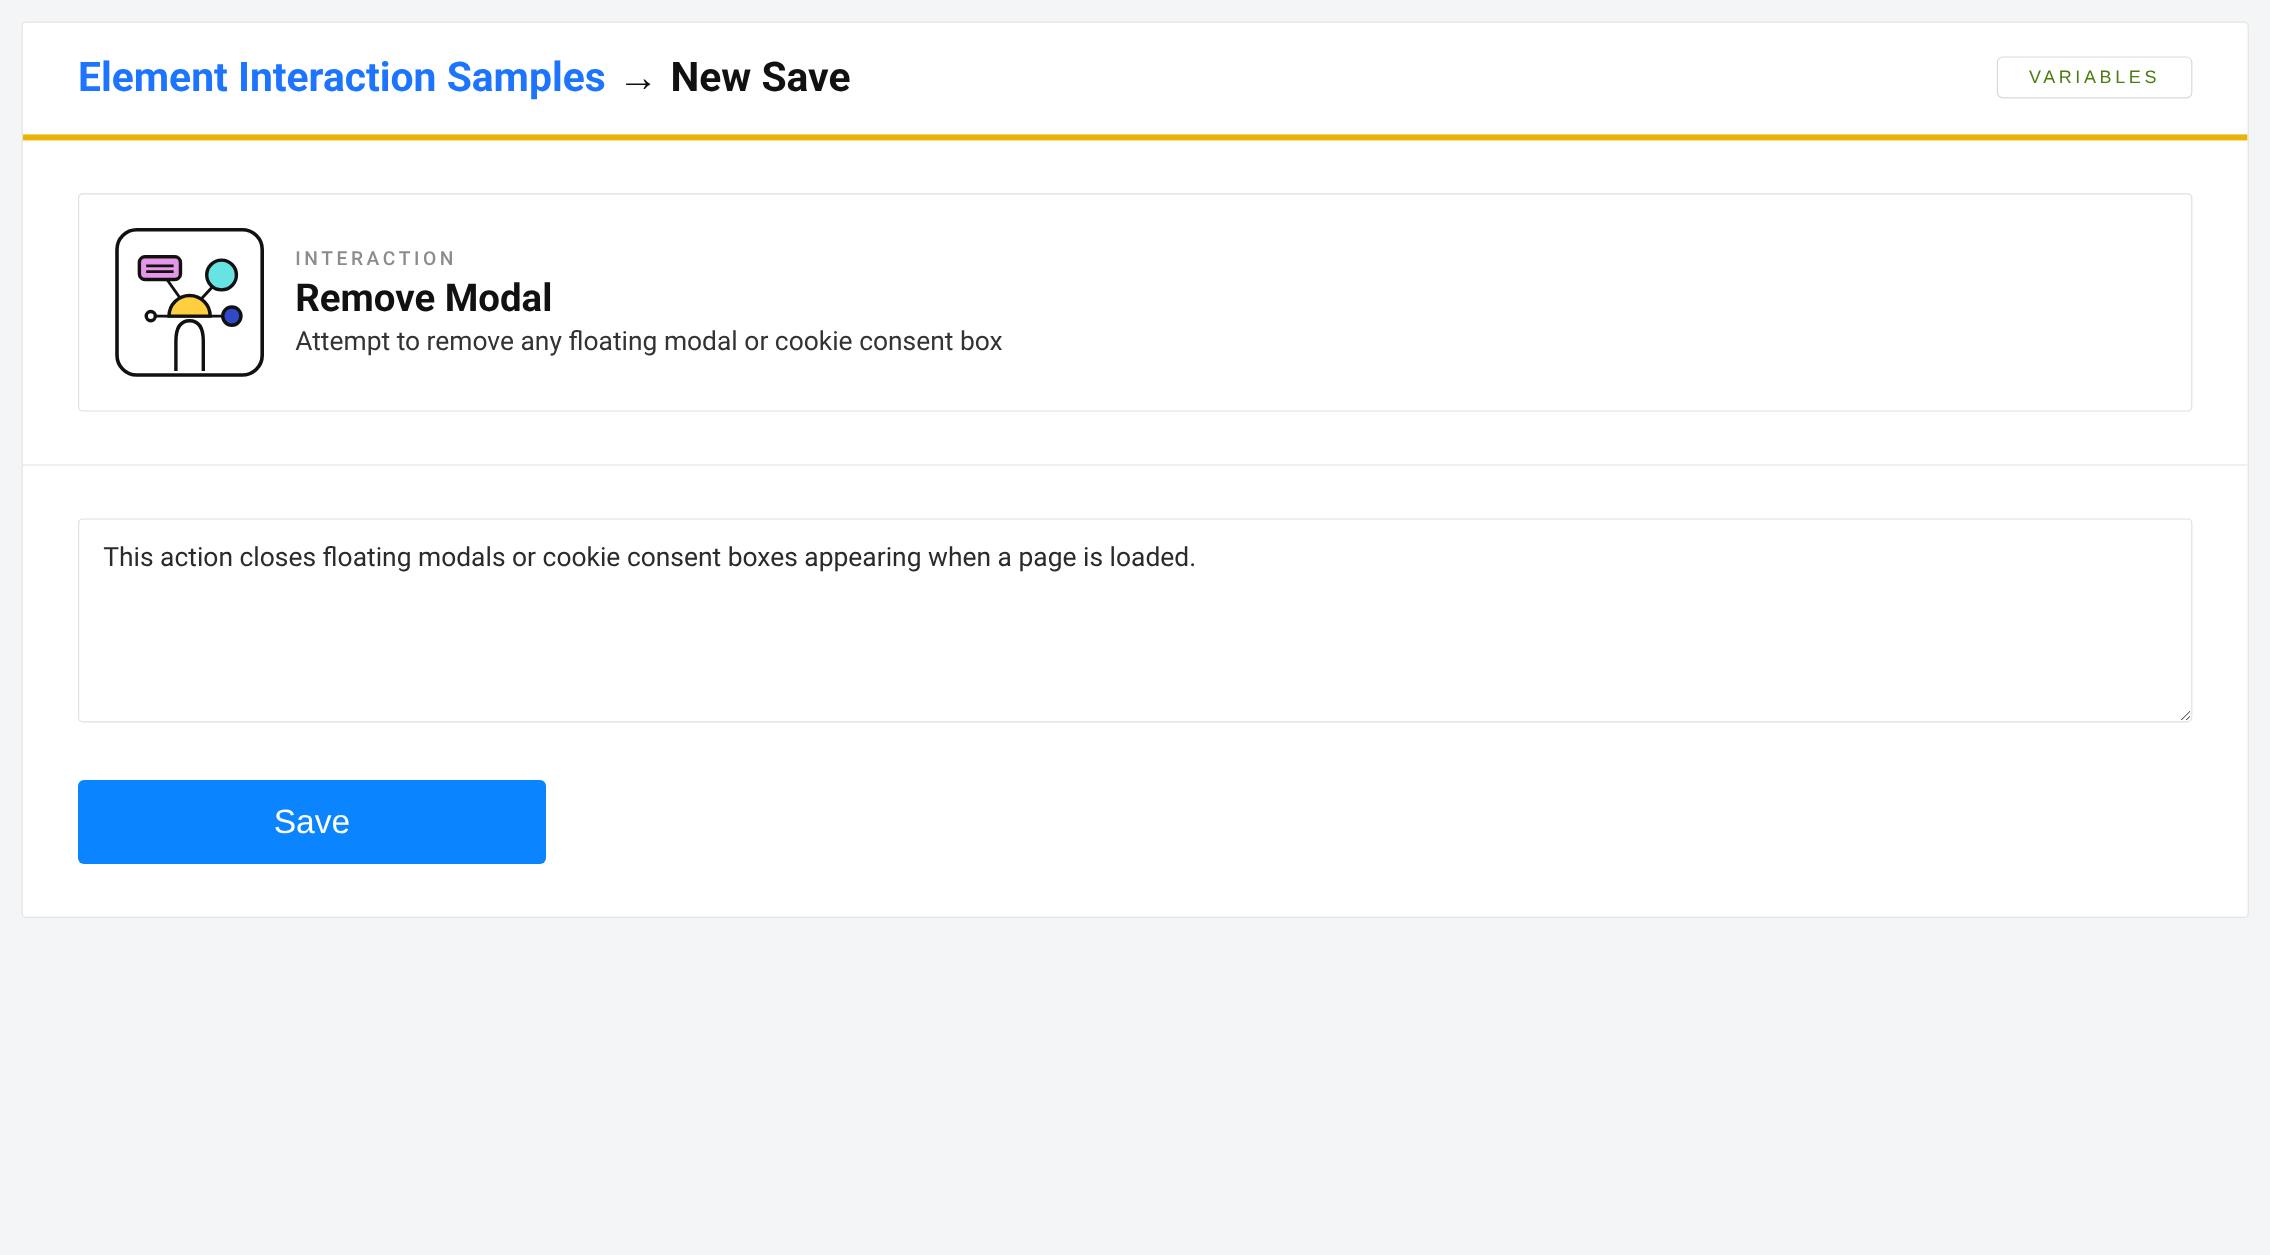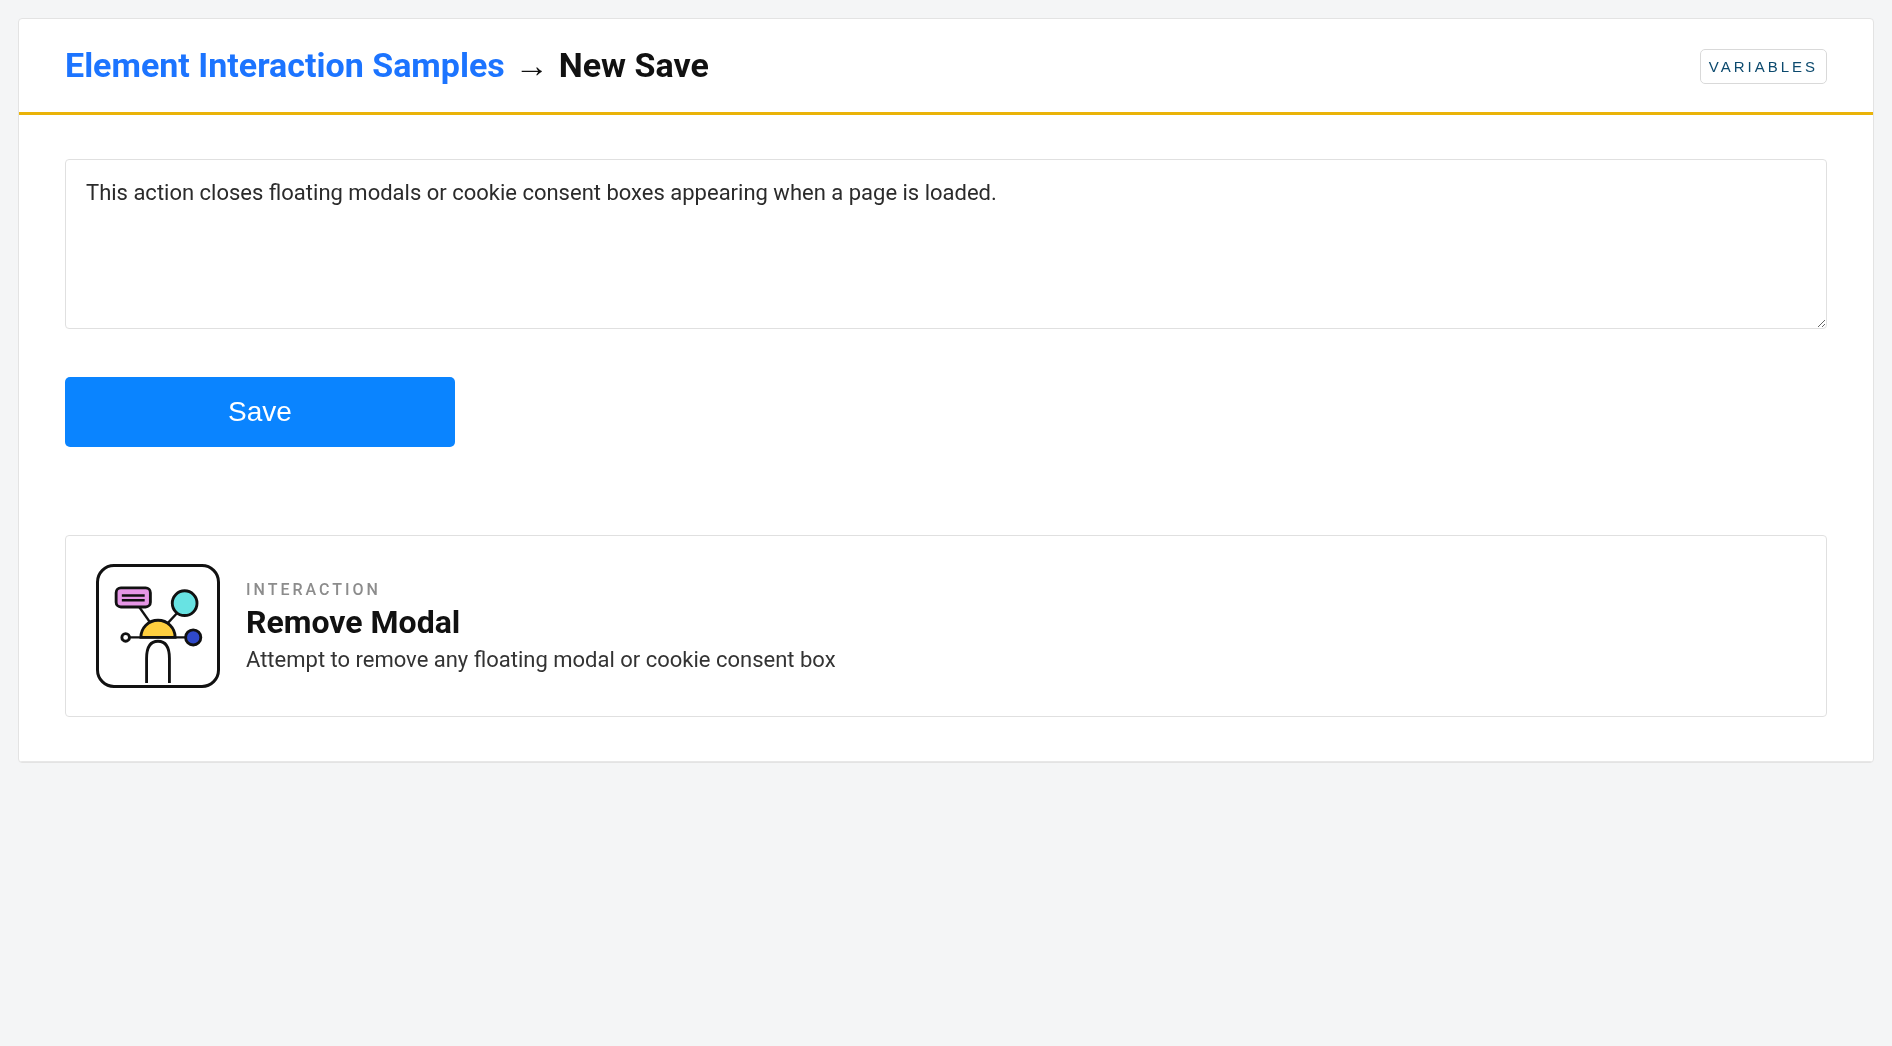--- a/index.html
+++ b/index.html
@@ -13,24 +13,24 @@
     padding: 18px;
   }
   .panel {
     background: #fff;
     border: 1px solid #e3e3e3;
     border-radius: 4px;
     overflow: hidden;
   }
   .header {
     display: flex;
-    align-items: flex-end;
+    align-items: flex-start;
     justify-content: space-between;
     padding: 28px 46px 28px 46px;
-    border-bottom: 3px solid #eab308;
+    border-bottom: 5px solid #eab308;
   }
   .breadcrumb {
     display: flex;
     align-items: baseline;
     flex-wrap: wrap;
     gap: 10px;
     font-size: 34px;
     font-weight: 700;
     line-height: 1.1;
   }
@@ -42,24 +42,24 @@
   .breadcrumb .arrow {
     color: #111;
     font-weight: 700;
   }
   .breadcrumb .current {
     color: #111;
   }
   .variables-btn {
     background: #fff;
     border: 1px solid #d9d9d9;
-    color: #0c4a6e;
+    color: #4d7c0f;
     font-size: 15px;
     letter-spacing: 3px;
-    padding: 8px 8px;
+    padding: 8px 26px;
     border-radius: 5px;
     cursor: pointer;
     font-weight: 500;
   }
   .section {
     padding: 44px 46px;
   }
   .section.divider {
     border-bottom: 1px solid #e7e7e7;
   }
@@ -132,25 +132,20 @@
 
     <div class="header">
       <div class="breadcrumb">
         <span class="parent">Element Interaction Samples</span>
         <span class="arrow">→</span>
         <span class="current">New Save</span>
       </div>
       <button class="variables-btn">VARIABLES</button>
     </div>
 
-    <div class="section">
-      <textarea class="desc-area" style="">This action closes floating modals or cookie consent boxes appearing when a page is loaded.</textarea>
-      <button class="save-btn">Save</button>
-    </div>
-
     <div class="section divider">
       <div class="card">
         <svg class="icon-box" viewBox="0 0 124 124">
 
           <line x1="62" y1="74" x2="30" y2="74" stroke="#111" stroke-width="2.5"></line>
           <line x1="62" y1="74" x2="99" y2="74" stroke="#111" stroke-width="2.5"></line>
           <line x1="62" y1="70" x2="88" y2="42" stroke="#111" stroke-width="2.5"></line>
           <line x1="62" y1="70" x2="38" y2="36" stroke="#111" stroke-width="2.5"></line>
 
           <path d="M44 74 A18 18 0 0 1 80 74 Z" fill="#ffcf3f" stroke="#111" stroke-width="3"></path>
@@ -168,14 +163,19 @@
           <path d="M50 122 L50 96 Q50 78 62 78 Q74 78 74 96 L74 122" fill="#fff" stroke="#111" stroke-width="3" stroke-linejoin="round"></path>
         </svg>
         <div class="card-body">
           <div class="eyebrow">INTERACTION</div>
           <div class="card-title">Remove Modal</div>
           <div class="card-subtitle">Attempt to remove any floating modal or cookie consent box</div>
         </div>
       </div>
     </div>
 
+    <div class="section">
+      <textarea class="desc-area" style="">This action closes floating modals or cookie consent boxes appearing when a page is loaded.</textarea>
+      <button class="save-btn">Save</button>
+    </div>
+
   </div>
 </div>
 
 </body></html>

